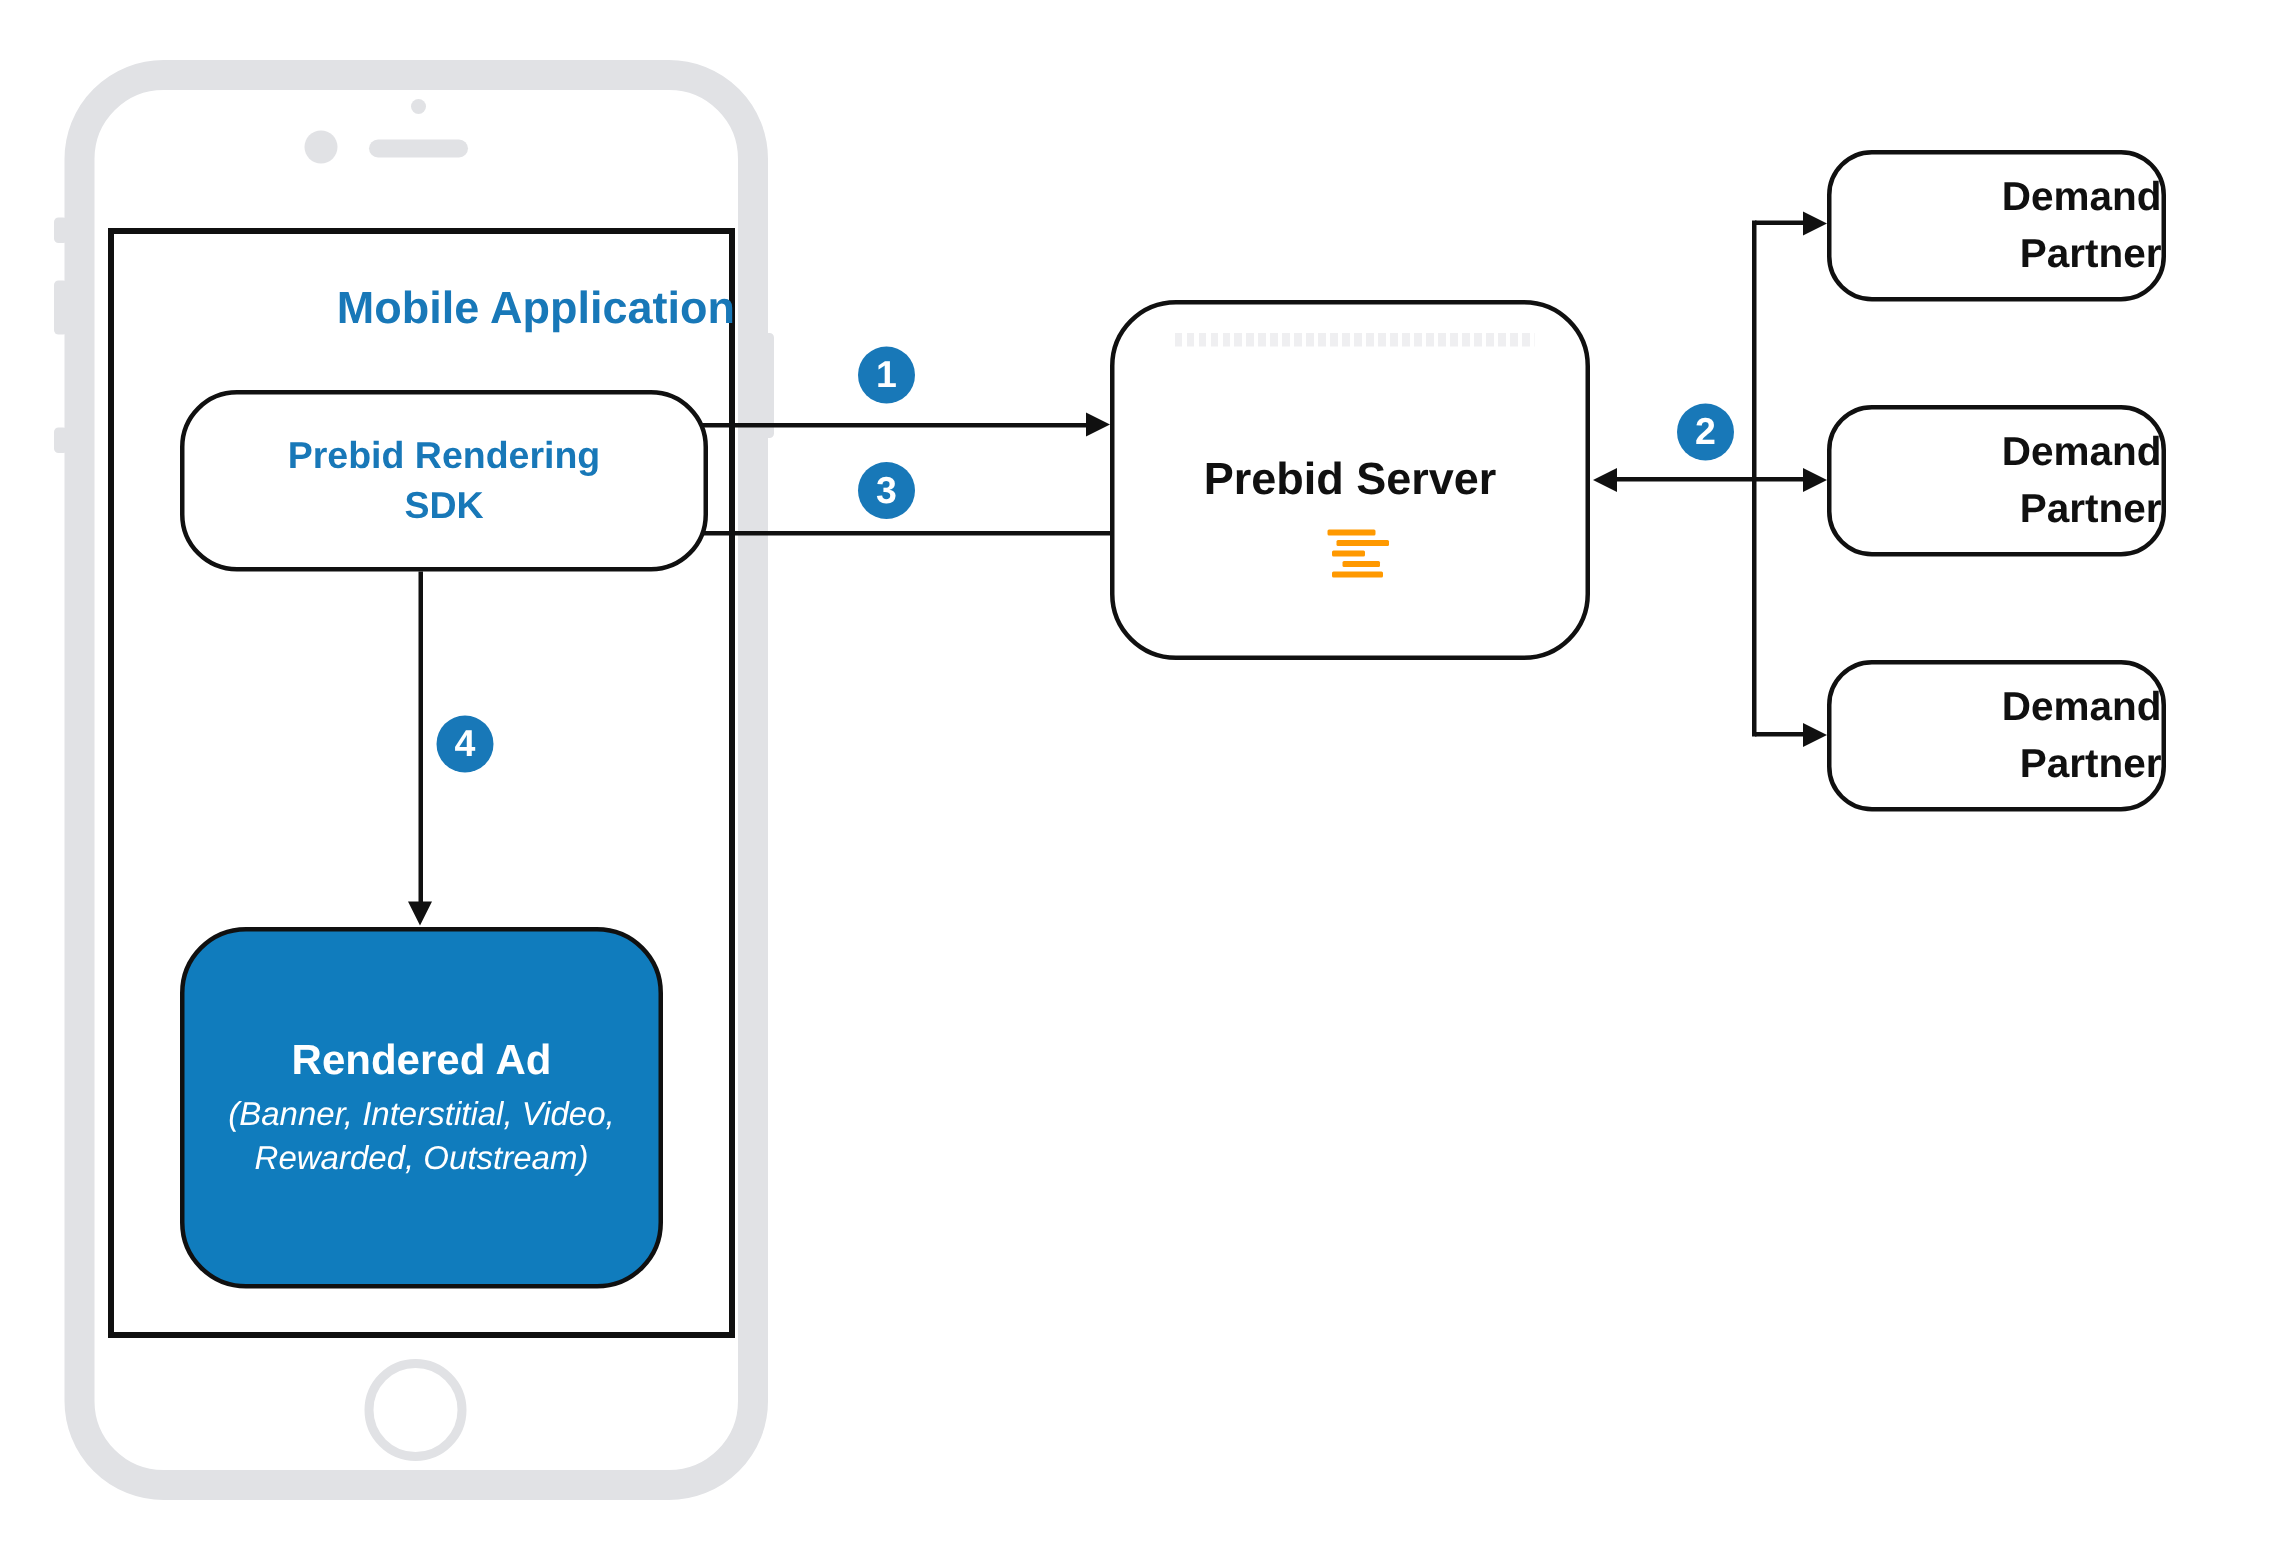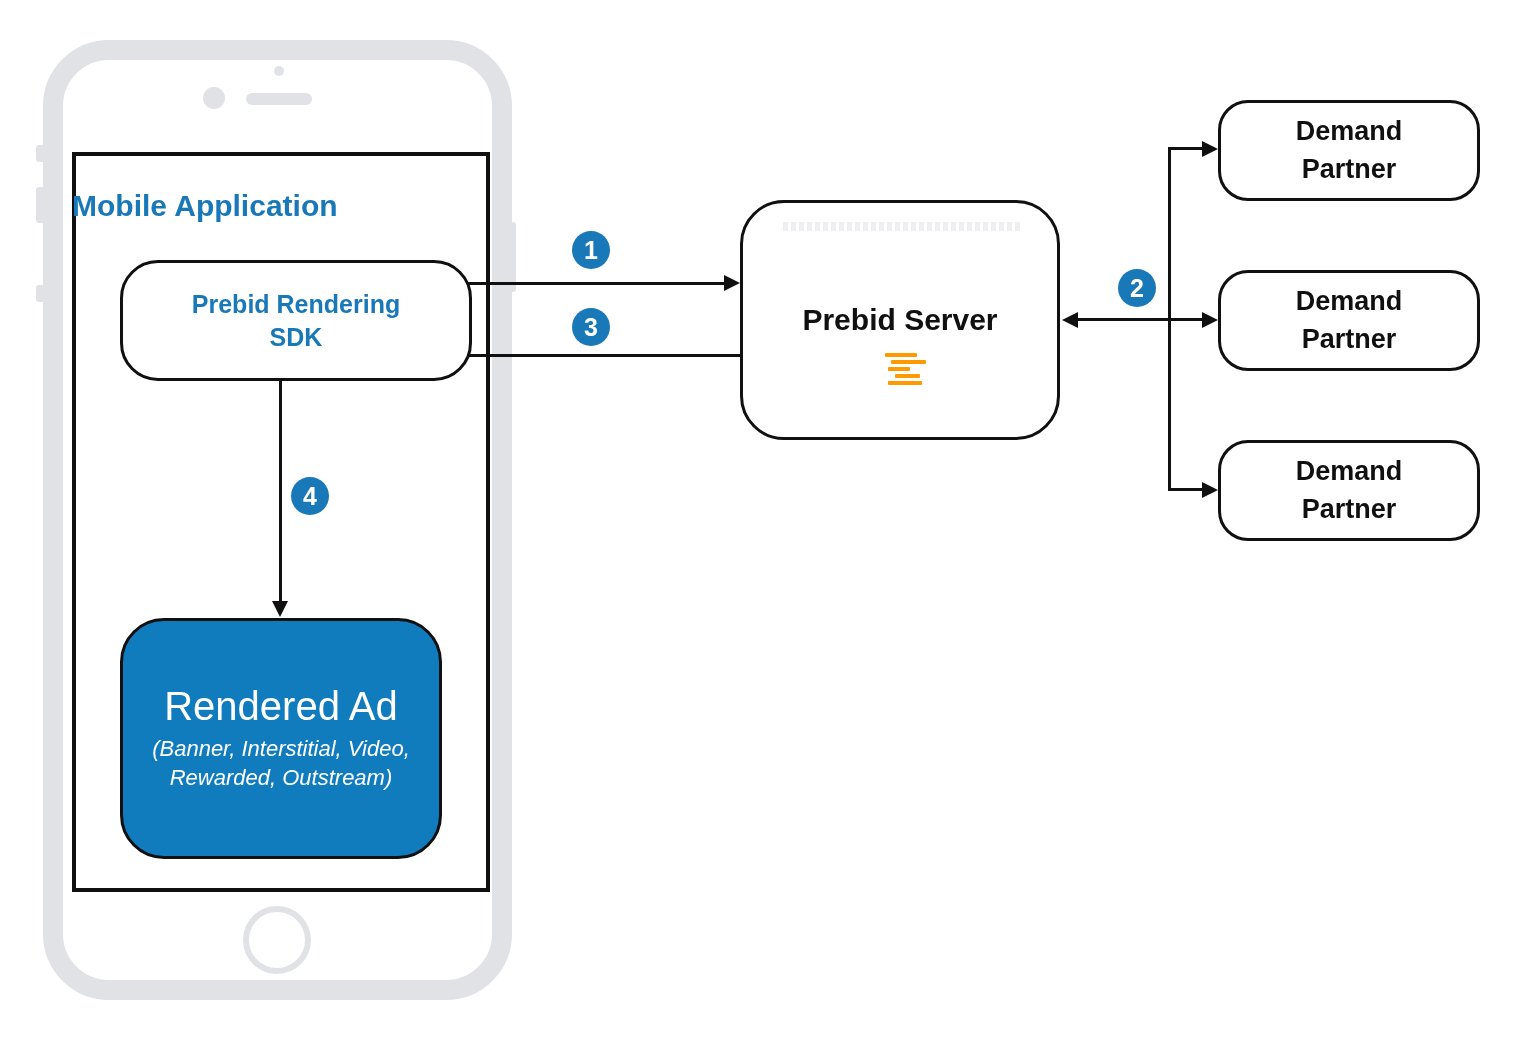--- a/index.html
+++ b/index.html
@@ -24,48 +24,48 @@
     border:20px solid var(--phone-gray);border-radius:66px;background:#fff;z-index:1;
   }
   .top-dot{left:274px;top:66px;width:10px;height:10px;border-radius:50%;background:var(--phone-gray);z-index:2;}
   .camera{left:203px;top:87px;width:22px;height:22px;border-radius:50%;background:var(--phone-gray);z-index:2;}
   .speaker{left:246px;top:93px;width:66px;height:12px;border-radius:6px;background:var(--phone-gray);z-index:2;}
   .home-btn{left:243px;top:906px;width:68px;height:68px;border:6px solid var(--phone-gray);border-radius:50%;background:#fff;z-index:2;}
 
   
   .screen{left:72px;top:152px;width:418px;height:740px;border:4px solid var(--line-black);background:#fff;z-index:2;}
   .app-title{
-    left:72px;top:189px;width:418px;text-align:left;z-index:4;
+    left:72px;top:189px;width:418px;text-align:right;z-index:4;
     font-size:30px;font-weight:bold;color:var(--accent-blue);
   }
 
   
   .node{border:3px solid var(--line-black);background:#fff;display:flex;flex-direction:column;
         align-items:center;justify-content:center;text-align:center;z-index:4;}
   .sdk-box{left:120px;top:260px;width:352px;height:121px;border-radius:38px;
            font-size:25px;font-weight:bold;color:var(--accent-blue);line-height:1.32;}
   .ad-box{left:120px;top:618px;width:322px;height:241px;border-radius:44px;
           background:var(--rendered-ad-fill);color:#fff;}
-  .ad-title{font-size:40px;font-weight:normal;margin-bottom:6px;}
+  .ad-title{font-size:28px;font-weight:bold;margin-bottom:6px;}
   .ad-sub{font-size:22px;font-style:italic;line-height:1.3;text-align:center;}
   .server-box{left:740px;top:200px;width:320px;height:240px;border-radius:44px;background:#fff;
               border:3px solid var(--line-black);z-index:4;padding-left:41px;}
   .server-title{position:absolute;left:0;top:100px;width:100%;text-align:center;
                 font-size:30px;font-weight:bold;color:var(--line-black);}
   .server-ghost{position:absolute;left:40px;top:19px;width:240px;height:9px;
                 background:repeating-linear-gradient(90deg,#efeff1 0 5px,transparent 5px 8px);}
   .prebid-icon{position:absolute;left:141px;top:150px;width:44px;height:34px;}
   .prebid-icon div{position:absolute;height:4px;background:var(--prebid-orange);border-radius:1px;}
   .pb1{left:1px;top:0;width:32px;}
   .pb2{left:7px;top:7px;width:35px;}
   .pb3{left:4px;top:14px;width:22px;}
   .pb4{left:11px;top:21px;width:25px;}
   .pb5{left:4px;top:28px;width:34px;}
-  .demand-box{left:1218px;width:262px;height:101px;border-radius:30px;
-              font-size:27px;font-weight:bold;color:var(--line-black);line-height:1.4;}
+  .demand-box{left:1218px;width:226px;height:101px;border-radius:30px;
+              font-size:27px;font-weight:bold;color:var(--line-black);line-height:1.4;align-items:flex-end;}
   .dp1{top:100px;} .dp2{top:270px;} .dp3{top:440px;}
 
   
   .hline{height:3px;background:var(--line-black);z-index:3;}
   .vline{width:3px;background:var(--line-black);z-index:3;}
   .tri{width:0;height:0;z-index:3;}
   .tri-right{border-top:8px solid transparent;border-bottom:8px solid transparent;border-left:16px solid var(--line-black);}
   .tri-left{border-top:8px solid transparent;border-bottom:8px solid transparent;border-right:16px solid var(--line-black);}
   .tri-down{border-left:8px solid transparent;border-right:8px solid transparent;border-top:16px solid var(--line-black);}
 

